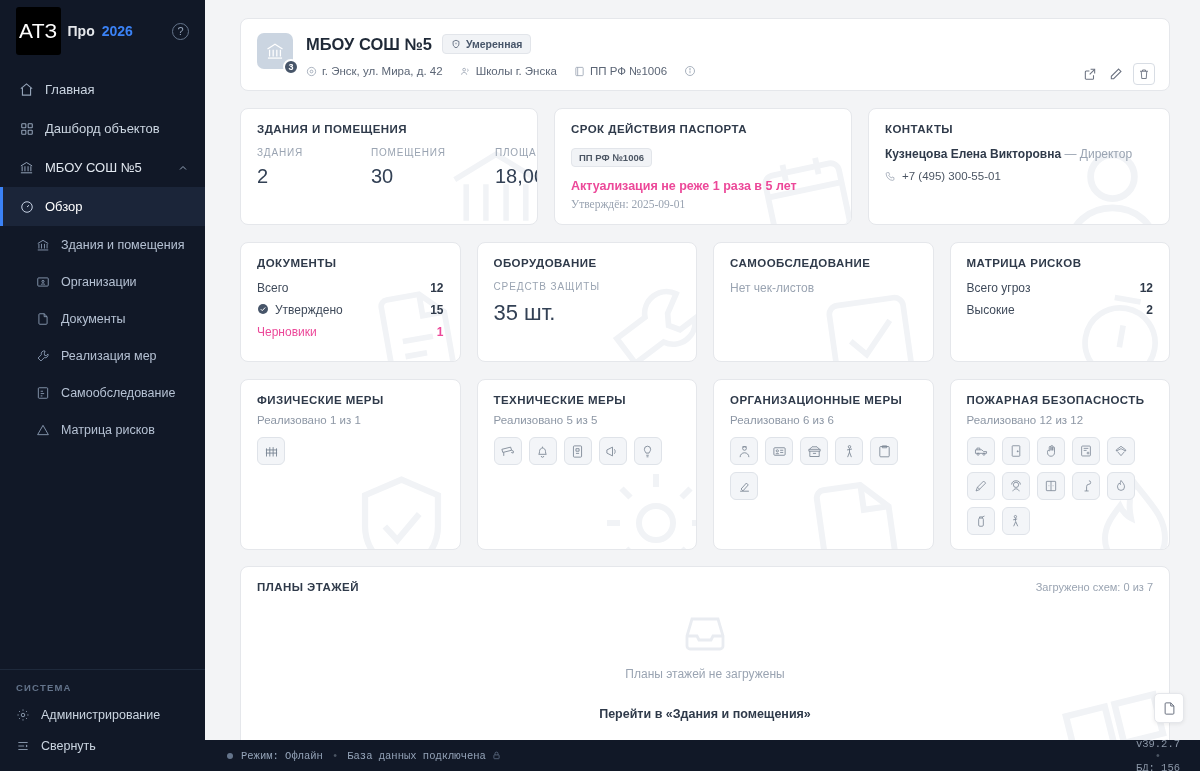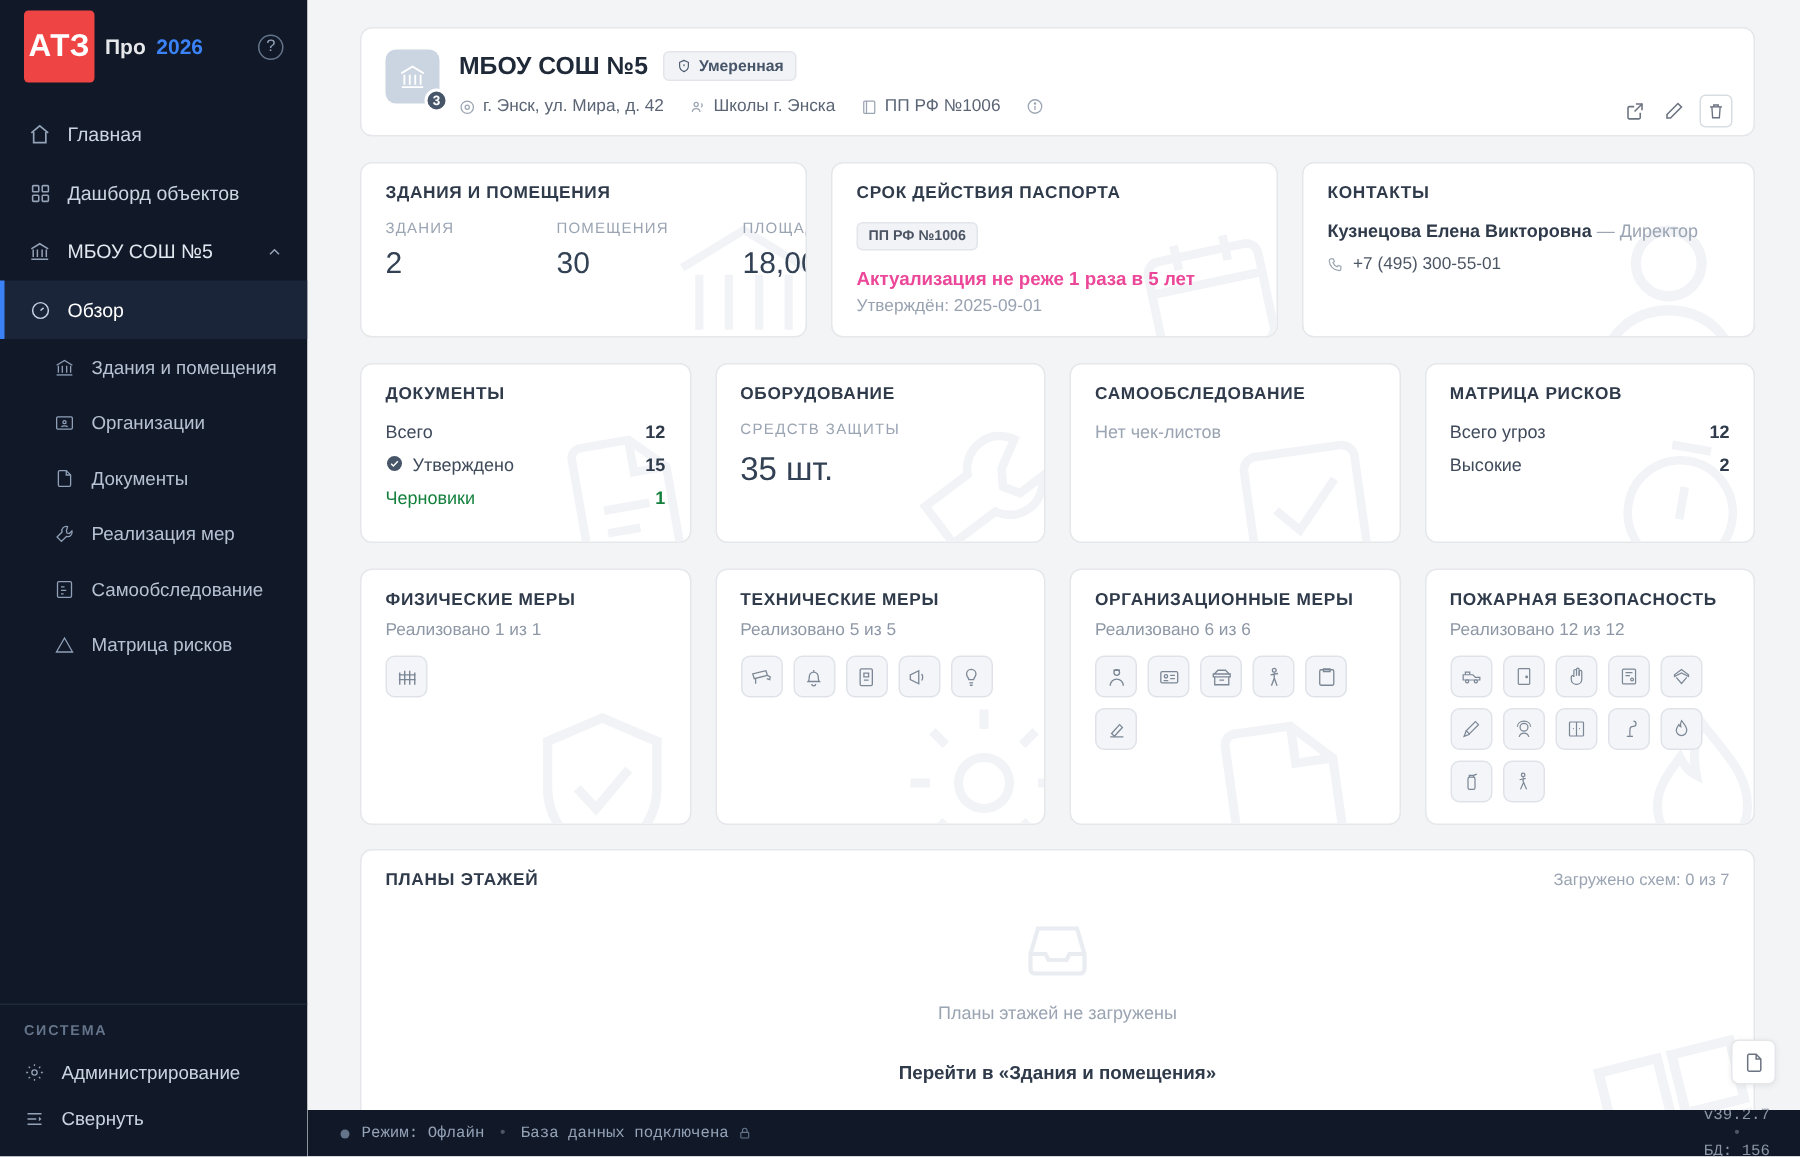--- a/index.html
+++ b/index.html
@@ -17,23 +17,23 @@
     background: #111827;
     display: flex; flex-direction: column;
     flex: 0 0 205px;
     position: relative;
   }
   .brand {
     height: 62px; display: flex; align-items: center;
     padding: 0 16px; gap: 7px;
   }
   .brand-mark {
-    font-size: 21px; font-weight: bold; color: #ffffff;
+    font-size: 21px; font-weight: normal; color: #ffffff;
     letter-spacing: 0.3px;
-    background: #ef4444; padding: 12px 3px; border-radius: 3px;
+    background: #000000; padding: 12px 3px; border-radius: 3px;
   }
   .brand-pro { font-size: 14px; font-weight: bold; color: #e5e7eb; }
   .brand-year { font-size: 14px; font-weight: bold; color: #3b82f6; }
   .brand-help {
     margin-left: auto; width: 17px; height: 17px; border-radius: 50%;
     border: 1.2px solid #64748b; color: #94a3b8;
     font-size: 11px; display: flex; align-items: center; justify-content: center;
     line-height: 1;
   }
 
@@ -139,33 +139,33 @@
   .stat:nth-child(2) { width: 110px; }
   .stat-label { font-size: 10px; letter-spacing: 0.8px; color: #9aa4b2; text-transform: uppercase; }
   .stat-value { font-size: 20px; color: #334155; margin-top: 7px; font-weight: 400; }
 
   
   .pill {
     display: inline-block; background: #f1f3f6; border: 1px solid #e2e5ea;
     border-radius: 4px; padding: 3px 7px; font-size: 9.5px; color: #4b5563; font-weight: bold;
   }
   .pass-line { font-size: 12.5px; color: #ec4899; font-weight: bold; margin-top: 12px; }
-  .pass-sub { font-size: 11.5px; color: #98a2b0; margin-top: 5px; }
+  .pass-sub { font-size: 11.5px; color: #98a2b0; margin-top: 5px; font-family: Liberation Serif, serif; }
 
   
   .contact-name { font-size: 12px; color: #2f3a4a; font-weight: bold; }
   .contact-name .role { color: #9aa4b2; font-weight: normal; }
   .contact-phone { font-size: 11.5px; color: #4b5563; margin-top: 9px; display: flex; align-items: center; gap: 6px; }
   .contact-phone .ico { color: #9aa4b2; display: flex; }
 
   
   .kv { display: flex; align-items: center; font-size: 12px; color: #3f4a5a; margin-bottom: 8px; }
   .kv .k { display: flex; align-items: flex-start; gap: 6px; }
   .kv .v { margin-left: auto; font-weight: bold; color: #2f3a4a; }
-  .kv.muted .k, .kv.muted .v { color: #15803d; }
+  .kv.muted .k, .kv.muted .v { color: #ec4899; }
   .kv .chk { color: #475569; display: flex; }
 
   .empty-text { font-size: 12px; color: #9aa4b2; }
   .big-label { font-size: 10px; letter-spacing: 0.9px; color: #9aa4b2; text-transform: uppercase; }
   .big-value { font-size: 22px; color: #334155; margin-top: 8px; }
 
   
   .meas-sub { font-size: 11.5px; color: #8d97a5; margin-top: -4px; margin-bottom: 11px; }
   .chips { display: flex; flex-wrap: wrap; gap: 7px; }
   .chip {

